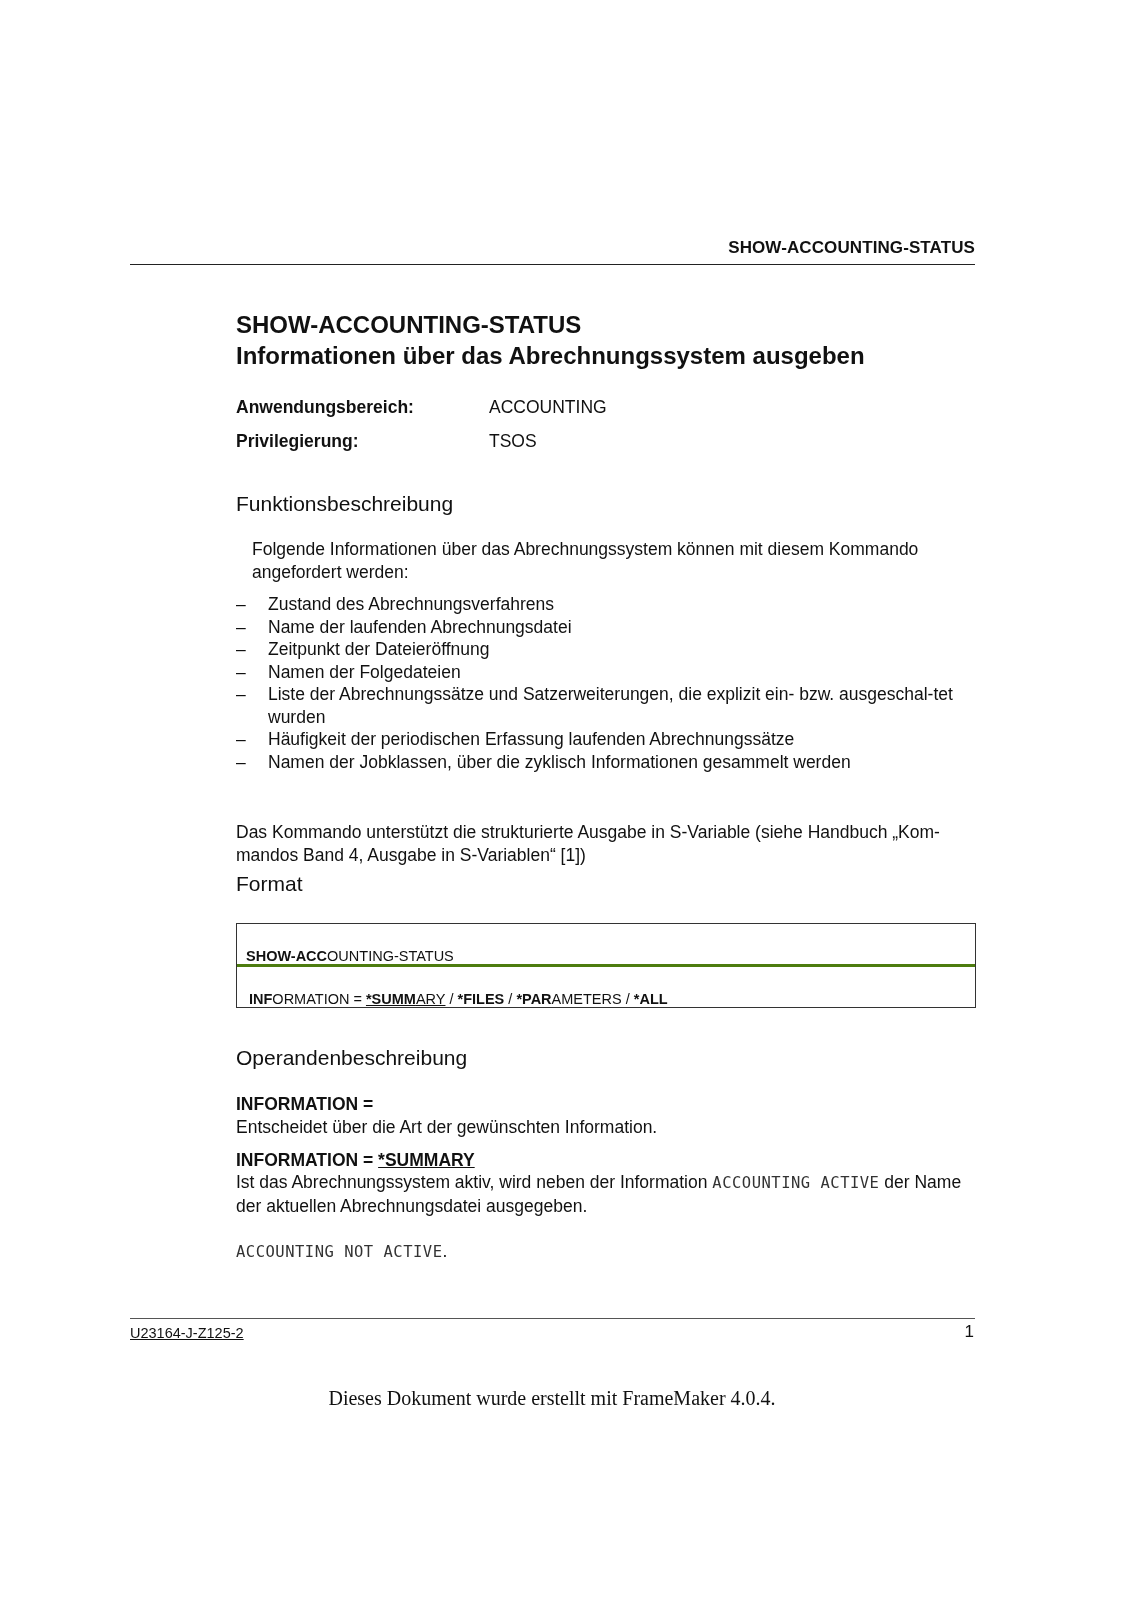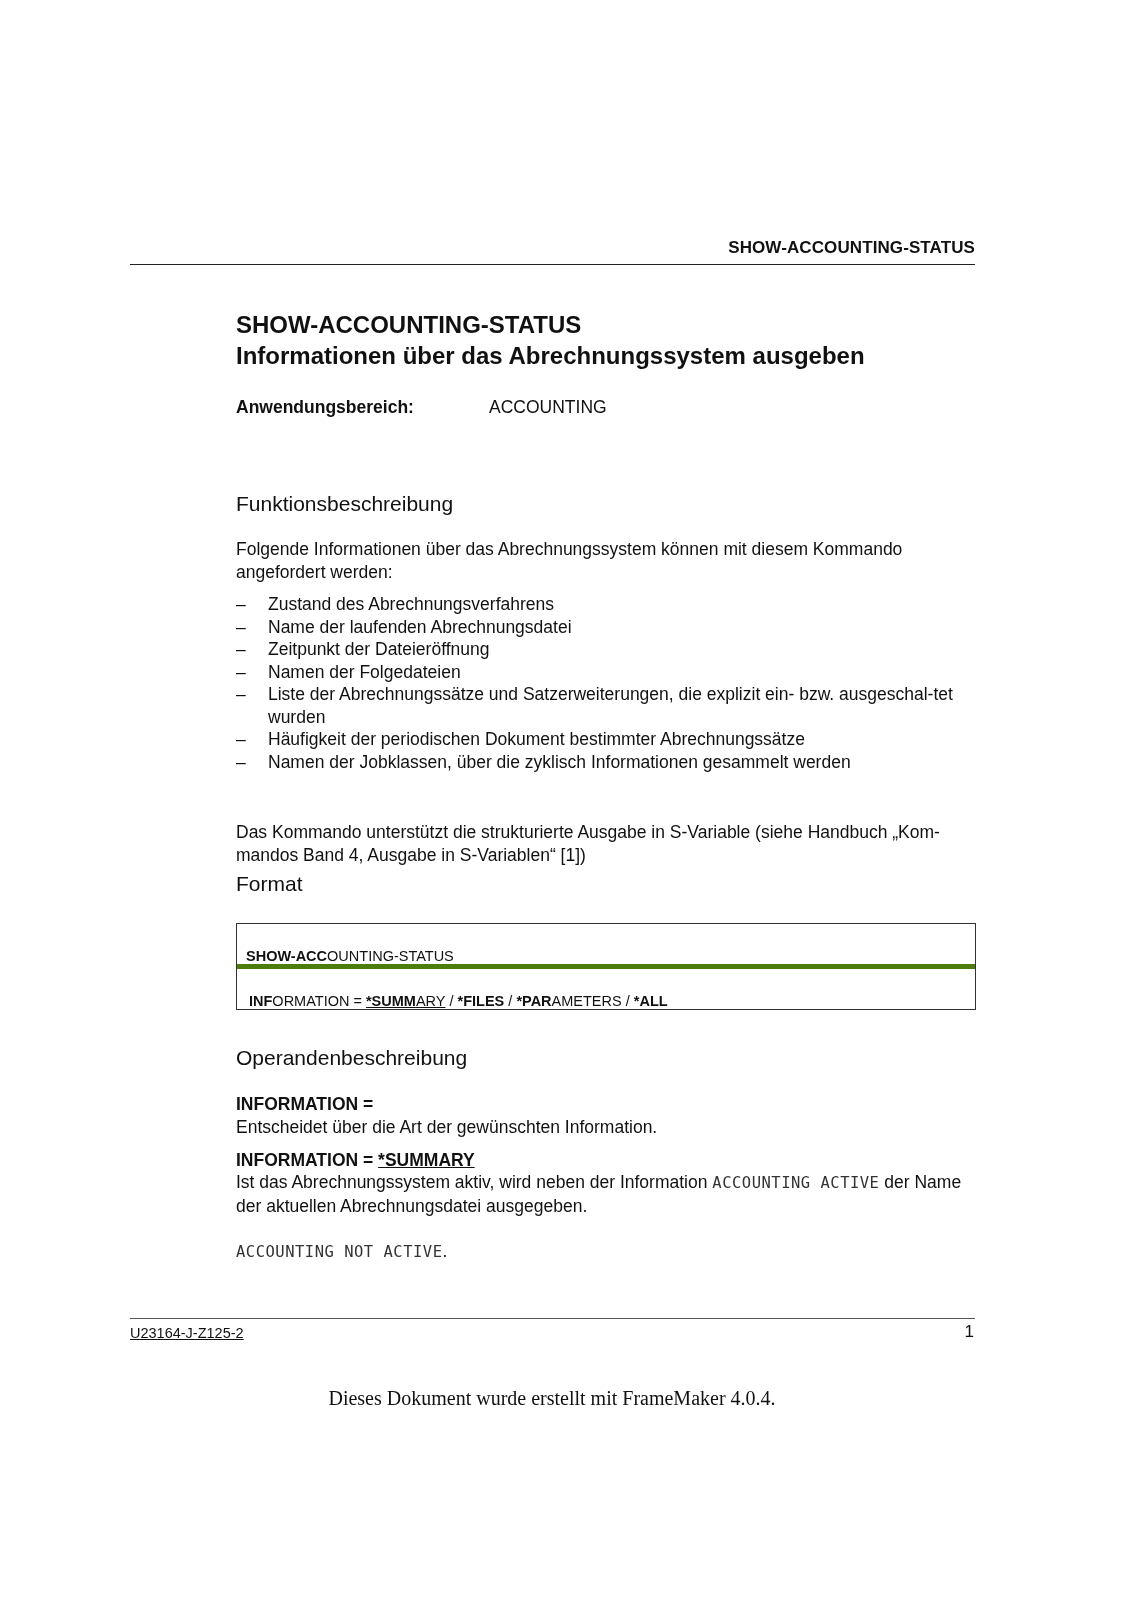--- a/index.html
+++ b/index.html
@@ -23,21 +23,21 @@
     .h2 { font-size: 21px; font-weight: normal; }
     .p { font-size: 17.5px; line-height: 22.5px; }
     .list { margin: 0; padding: 0; list-style: none; }
     .list li { position: relative; padding-left: 32px; font-size: 17.5px; line-height: 22.5px; }
     .list li .dash { position: absolute; left: 0; top: 0; }
     .format-box {
       left: 236px; width: 738px; top: 923px; border: 1px solid #333;
       font-size: 14.5px;
     }
     .format-row { height: 40px; display: flex; align-items: flex-end; padding-left: 9px; }
-    .format-row + .format-row { border-top: 5px solid #4d7c0f; padding-left: 12px; }
+    .format-row + .format-row { border-top: 3px solid #4d7c0f; padding-left: 12px; }
     .b { font-weight: bold; }
     .u { text-decoration: underline; }
     .mono { font-family: "DejaVu Sans Mono", monospace; font-size: 15.5px; color: #333; letter-spacing: 0.5px; margin-top: 12px; }
     .footer-code { left: 130px; top: 1325px; font-size: 14.5px; text-decoration: underline; }
     .footer-page { left: 900px; width: 74px; text-align: right; top: 1322px; font-size: 17px; }
     .generator {
       left: 0; width: 1104px; top: 1387px; text-align: center;
       font-family: "Liberation Serif", serif; font-size: 20px;
     }
   </style>
@@ -50,33 +50,37 @@
 <div class="abs content title">
   <div>SHOW-ACCOUNTING-STATUS</div>
   <div>Informationen über das Abrechnungssystem ausgeben</div>
 </div>
 
 <div class="abs content meta">
   <div class="meta-row">
     <span class="meta-label">Anwendungsbereich:</span>
     <span>ACCOUNTING</span>
   </div>
+  <div class="meta-row">
+    <span class="meta-label">Privilegierung:</span>
+    <span>TSOS</span>
+  </div>
 </div>
 
 <div class="abs content h2" style="top:492px;">Funktionsbeschreibung</div>
 
-<div class="abs content p" style="top:538px; width:720px;">Folgende Informationen über das Abrechnungssystem können mit diesem Kommando angefordert werden:</div>
+<div class="abs content p" style="top:538px; width:720px;margin-left:16px;">Folgende Informationen über das Abrechnungssystem können mit diesem Kommando angefordert werden:</div>
 
 <ul class="abs content list" style="top:593px; width:740px;">
   <li><span class="dash">–</span><span>Zustand des Abrechnungsverfahrens</span></li>
   <li><span class="dash">–</span><span>Name der laufenden Abrechnungsdatei</span></li>
   <li><span class="dash">–</span><span>Zeitpunkt der Dateieröffnung</span></li>
   <li><span class="dash">–</span><span>Namen der Folgedateien</span></li>
   <li><span class="dash">–</span><span>Liste der Abrechnungssätze und Satzerweiterungen, die explizit ein- bzw. ausgeschal-tet wurden</span></li>
-  <li><span class="dash">–</span><span>Häufigkeit der periodischen Dokument bestimmter Abrechnungssätze</span></li>
+  <li><span class="dash">–</span><span>Häufigkeit der periodischen Erfassung laufenden Abrechnungssätze</span></li>
   <li><span class="dash">–</span><span>Namen der Jobklassen, über die zyklisch Informationen gesammelt werden</span></li>
 </ul>
 
 <div class="abs content p" style="top:785px;margin-top:36px;">Das Kommando unterstützt die strukturierte Ausgabe in S-Variable (siehe Handbuch „Kom-mandos Band 4, Ausgabe in S-Variablen“ [1])</div>
 
 <div class="abs content h2" style="top:872px;">Format</div>
 
 <div class="abs format-box">
   <div class="format-row">
     <span class="b">SHOW-ACC</span>

